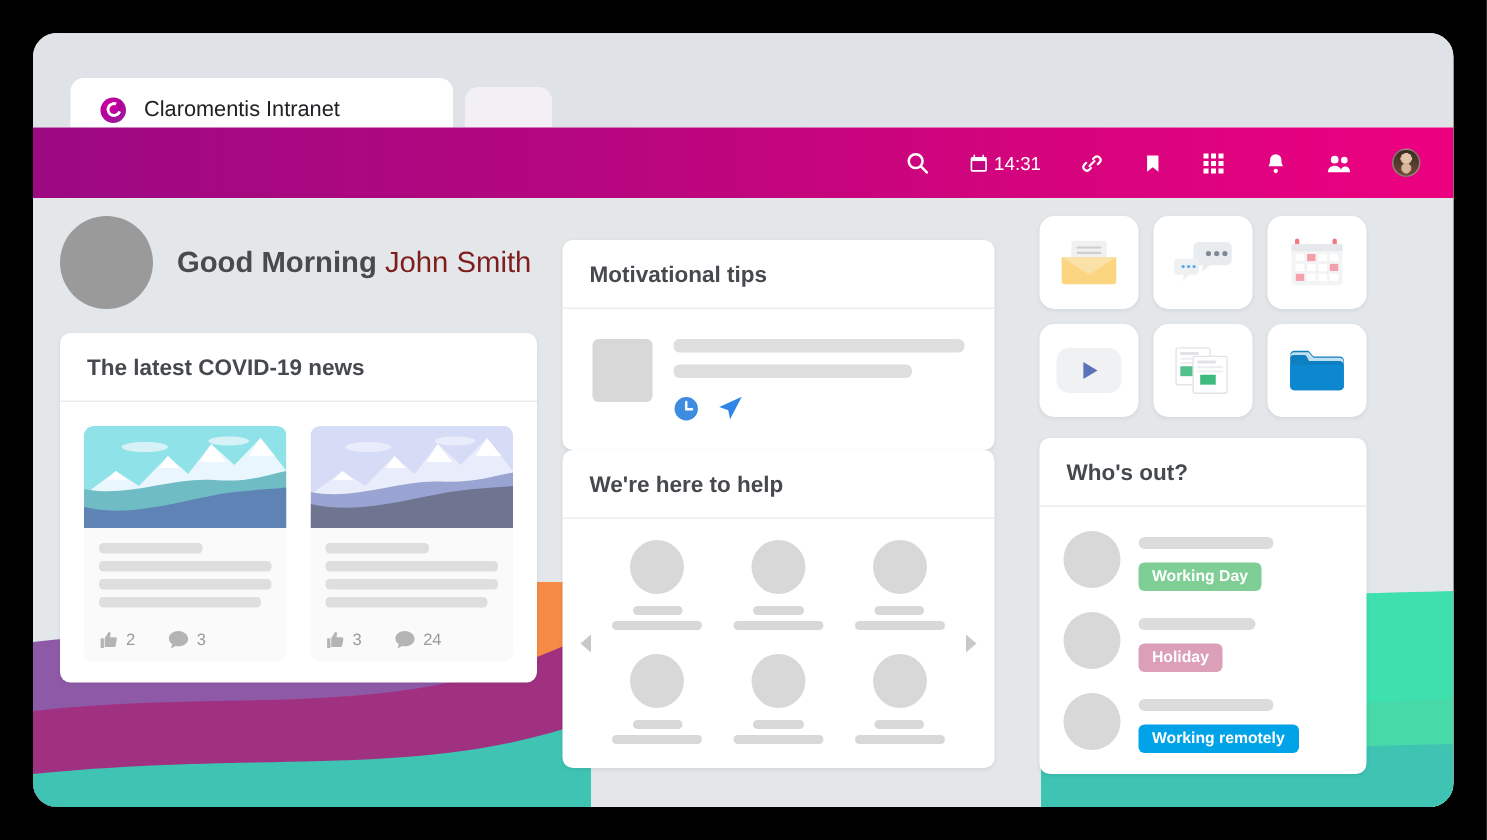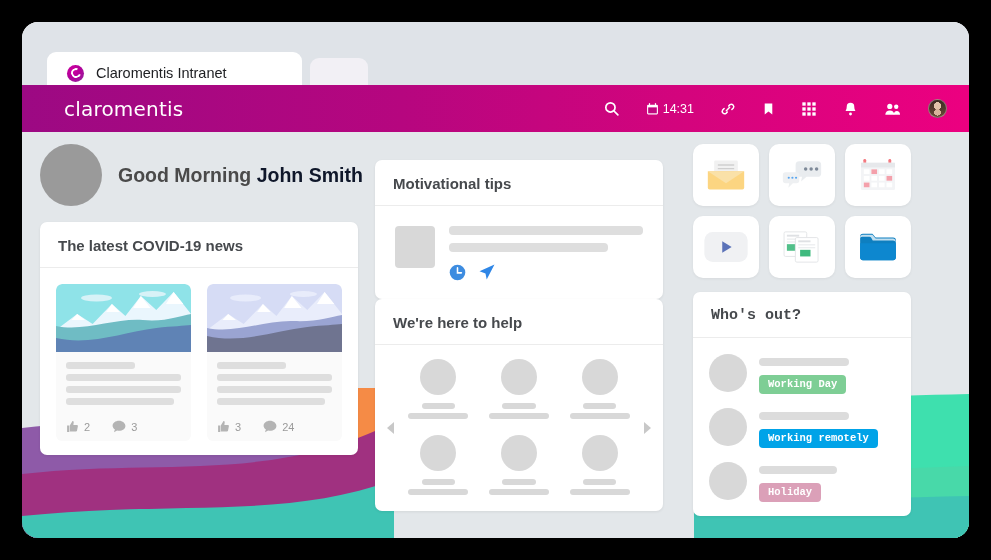--- a/index.html
+++ b/index.html
@@ -131,31 +131,31 @@
     background: #e3e7ea;
     overflow: hidden;
   }
 
   
   .deco { position: absolute; left: 0; bottom: 0; width: 947px; height: 150px; }
 
   
   .col-left   { position: absolute; left: 18px;  top: 12px; width: 318px; }
   .col-mid    { position: absolute; left: 353px; top: 12px; width: 288px; }
-  .col-right  { position: absolute; left: 671px; top: 12px; width: 218px; font-family: Liberation Mono, monospace; }
+  .col-right  { position: absolute; left: 671px; top: 12px; width: 218px; }
 
   
   .greeting { display: flex; align-items: center; height: 62px; }
   .greet-avatar {
     width: 62px; height: 62px; border-radius: 50%;
     background: #9a9a9a; flex: 0 0 auto;
   }
   .greet-text { margin-left: 16px; font-size: 19.5px; white-space: nowrap; }
   .greet-strong { color: #4a4a4a; font-weight: bold; text-align: center; }
-  .greet-name  { color: #0f172a; font-weight: bold; }
+  .greet-name  { color: #7f1d1d; font-weight: normal; }
 
   
   .card {
     background: #ffffff;
     border-radius: 7px;
     box-shadow: 0 1px 3px rgba(0,0,0,.07);
     overflow: hidden;
   }
   .card-head {
     padding: 15px 18px 13px 18px;
@@ -246,21 +246,20 @@
 
     <div class="chrome">
       <div class="tab">
         <span class="tab-favicon"></span>
         <span class="tab-title">Claromentis Intranet</span>
       </div>
       <div class="tab-ghost"></div>
     </div>
 
     <div class="navbar">
-      <div class="brand">claromentis</div>
       <div class="nav-icons">
 
         <span class="nav-ico">
           <svg width="17" height="17" viewBox="0 0 24 24" fill="none" stroke="#fff" stroke-width="2.4" stroke-linecap="round">
             <circle cx="10.5" cy="10.5" r="6.5"></circle>
               <line x1="15.5" y1="15.5" x2="21" y2="21"></line>
           </svg>
         </span>
 
         <span class="nav-ico nav-clock">
@@ -587,32 +586,32 @@
               <div class="out-dot"></div>
               <div class="out-right">
                 <div class="out-line" style="width:90px"></div>
                 <span class="badge" style="background: rgb(126, 206, 149);">Working Day</span>
               </div>
             </div>
 
             <div class="out-row">
               <div class="out-dot"></div>
               <div class="out-right">
+                <div class="out-line" style="width:78px"></div>
+                <span class="badge" style="background: rgb(219, 160, 184);">Holiday</span>
+              </div>
+            </div>
+
+            <div class="out-row">
+              <div class="out-dot"></div>
+              <div class="out-right">
                 <div class="out-line" style="width:90px"></div>
                 <span class="badge" style="background: rgb(0, 163, 232);">Working remotely</span>
               </div>
             </div>
 
-            <div class="out-row">
-              <div class="out-dot"></div>
-              <div class="out-right">
-                <div class="out-line" style="width:78px"></div>
-                <span class="badge" style="background: rgb(219, 160, 184);">Holiday</span>
-              </div>
-            </div>
-
           </div>
         </div>
       </div>
 
     </div>
   </div>
 </div>
 
 </body></html>

